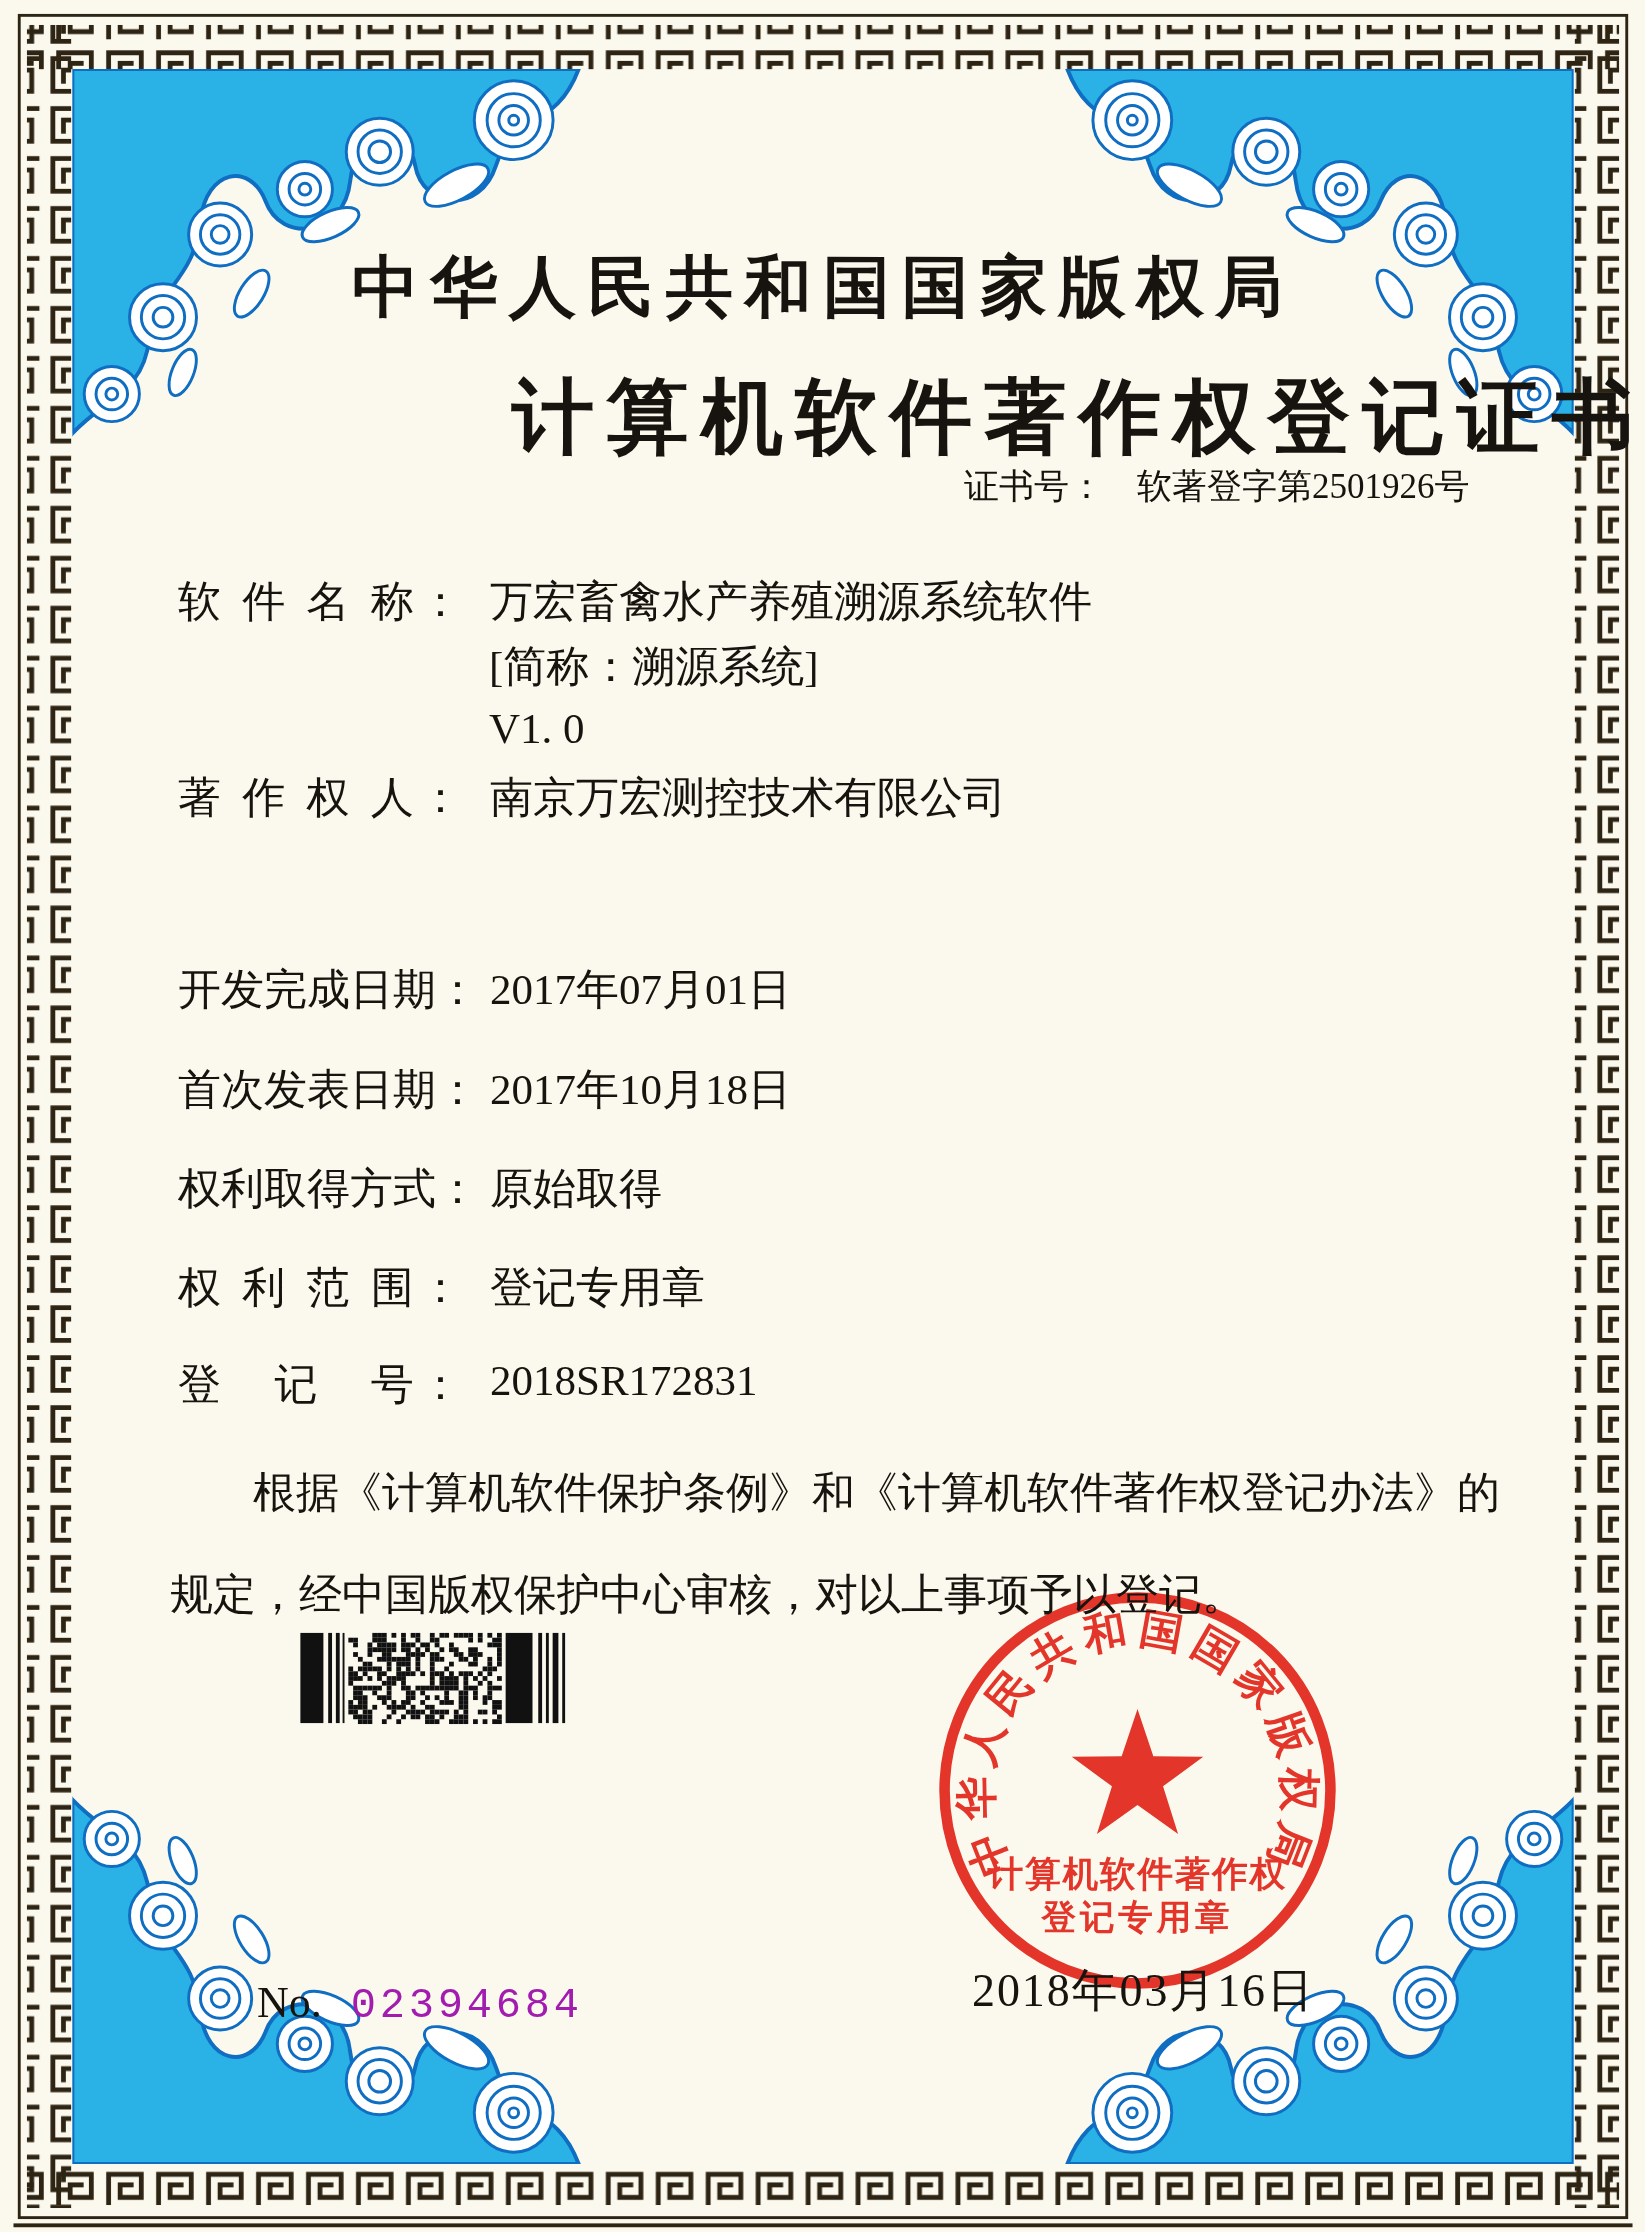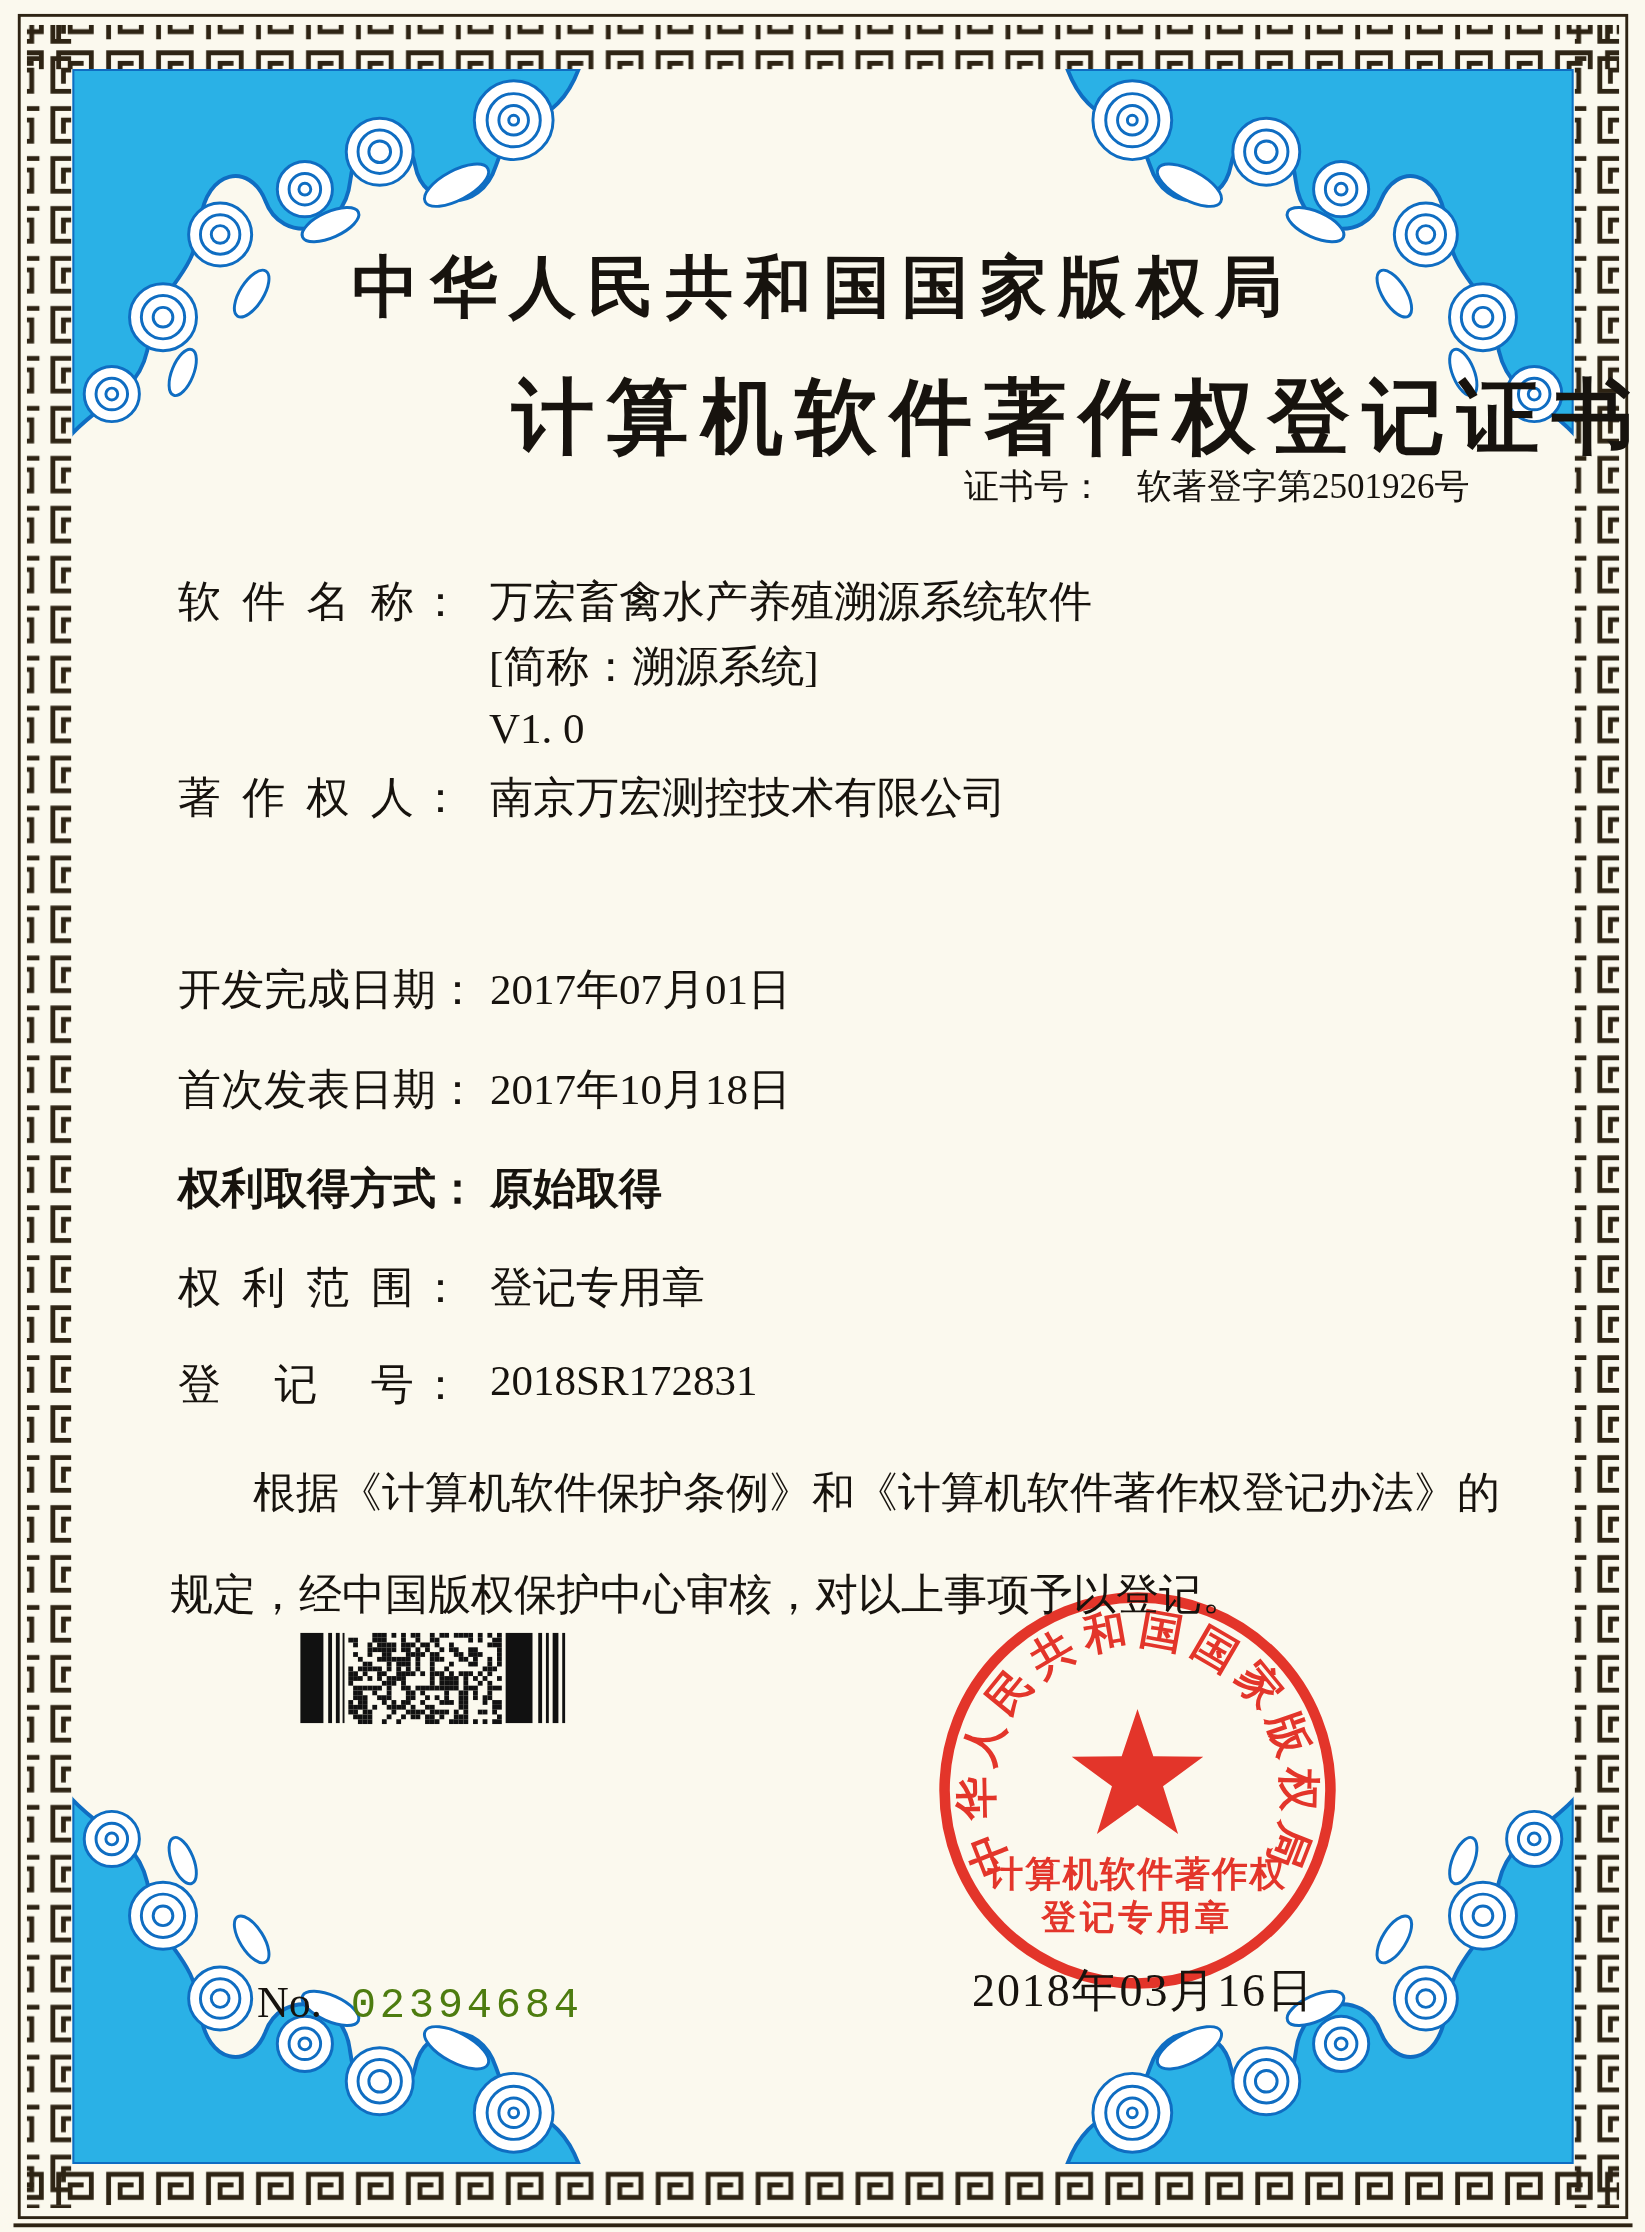--- a/index.html
+++ b/index.html
@@ -48,21 +48,21 @@
   
   .barcode{position:absolute;left:298px;top:1631px;z-index:3;}
   
   .seal{position:absolute;left:934px;top:1587px;width:407px;height:407px;z-index:2;opacity:.93;}
   .seal svg{width:100%;height:100%;}
   .seal-date{left:972px;top:1960px;font-size:46px;z-index:5;letter-spacing:1.9px;}
   
   .serial{left:257px;top:1977px;font-size:44px;z-index:4;}
   .serial .num{
     font-family:"Liberation Mono", monospace;
-    color:#4d7c0f;margin-left:29px;letter-spacing:3.8px;font-size:42px;
+    color:#a21caf;margin-left:29px;letter-spacing:3.8px;font-size:42px;
   }
 </style>
 </head>
 <body>
 
 <div class="sheet"></div>
 
 <svg class="frame-svg" width="1646" height="2233" aria-hidden="true" viewBox="0 0 1713 2324">
   <defs>
     <pattern id="gk-h" width="52" height="46" patternUnits="userSpaceOnUse">
@@ -137,21 +137,21 @@
 
 <div class="txt field-row" style="top:769px;">
   <span class="field-label">著 作 权 人：</span><span class="field-value">南京万宏测控技术有限公司</span>
 </div>
 <div class="txt field-row" style="top:961px;">
   <span class="field-label">开发完成日期：</span><span class="field-value">2017年07月01日</span>
 </div>
 <div class="txt field-row" style="top:1061px;">
   <span class="field-label">首次发表日期：</span><span class="field-value">2017年10月18日</span>
 </div>
-<div class="txt field-row" style="top:1160px;font-weight:bold;">
+<div class="txt field-row" style="top:1160px;">
   <span class="field-label">权利取得方式：</span><span class="field-value">原始取得</span>
 </div>
 <div class="txt field-row" style="top:1259px;">
   <span class="field-label">权 利 范 围：</span><span class="field-value">登记专用章</span>
 </div>
 <div class="txt field-row" style="top:1356px;">
   <span class="field-label">登　记　号：</span><span class="field-value">2018SR172831</span>
 </div>
 
 <div class="txt para l1">根据《计算机软件保护条例》和《计算机软件著作权登记办法》的</div>

